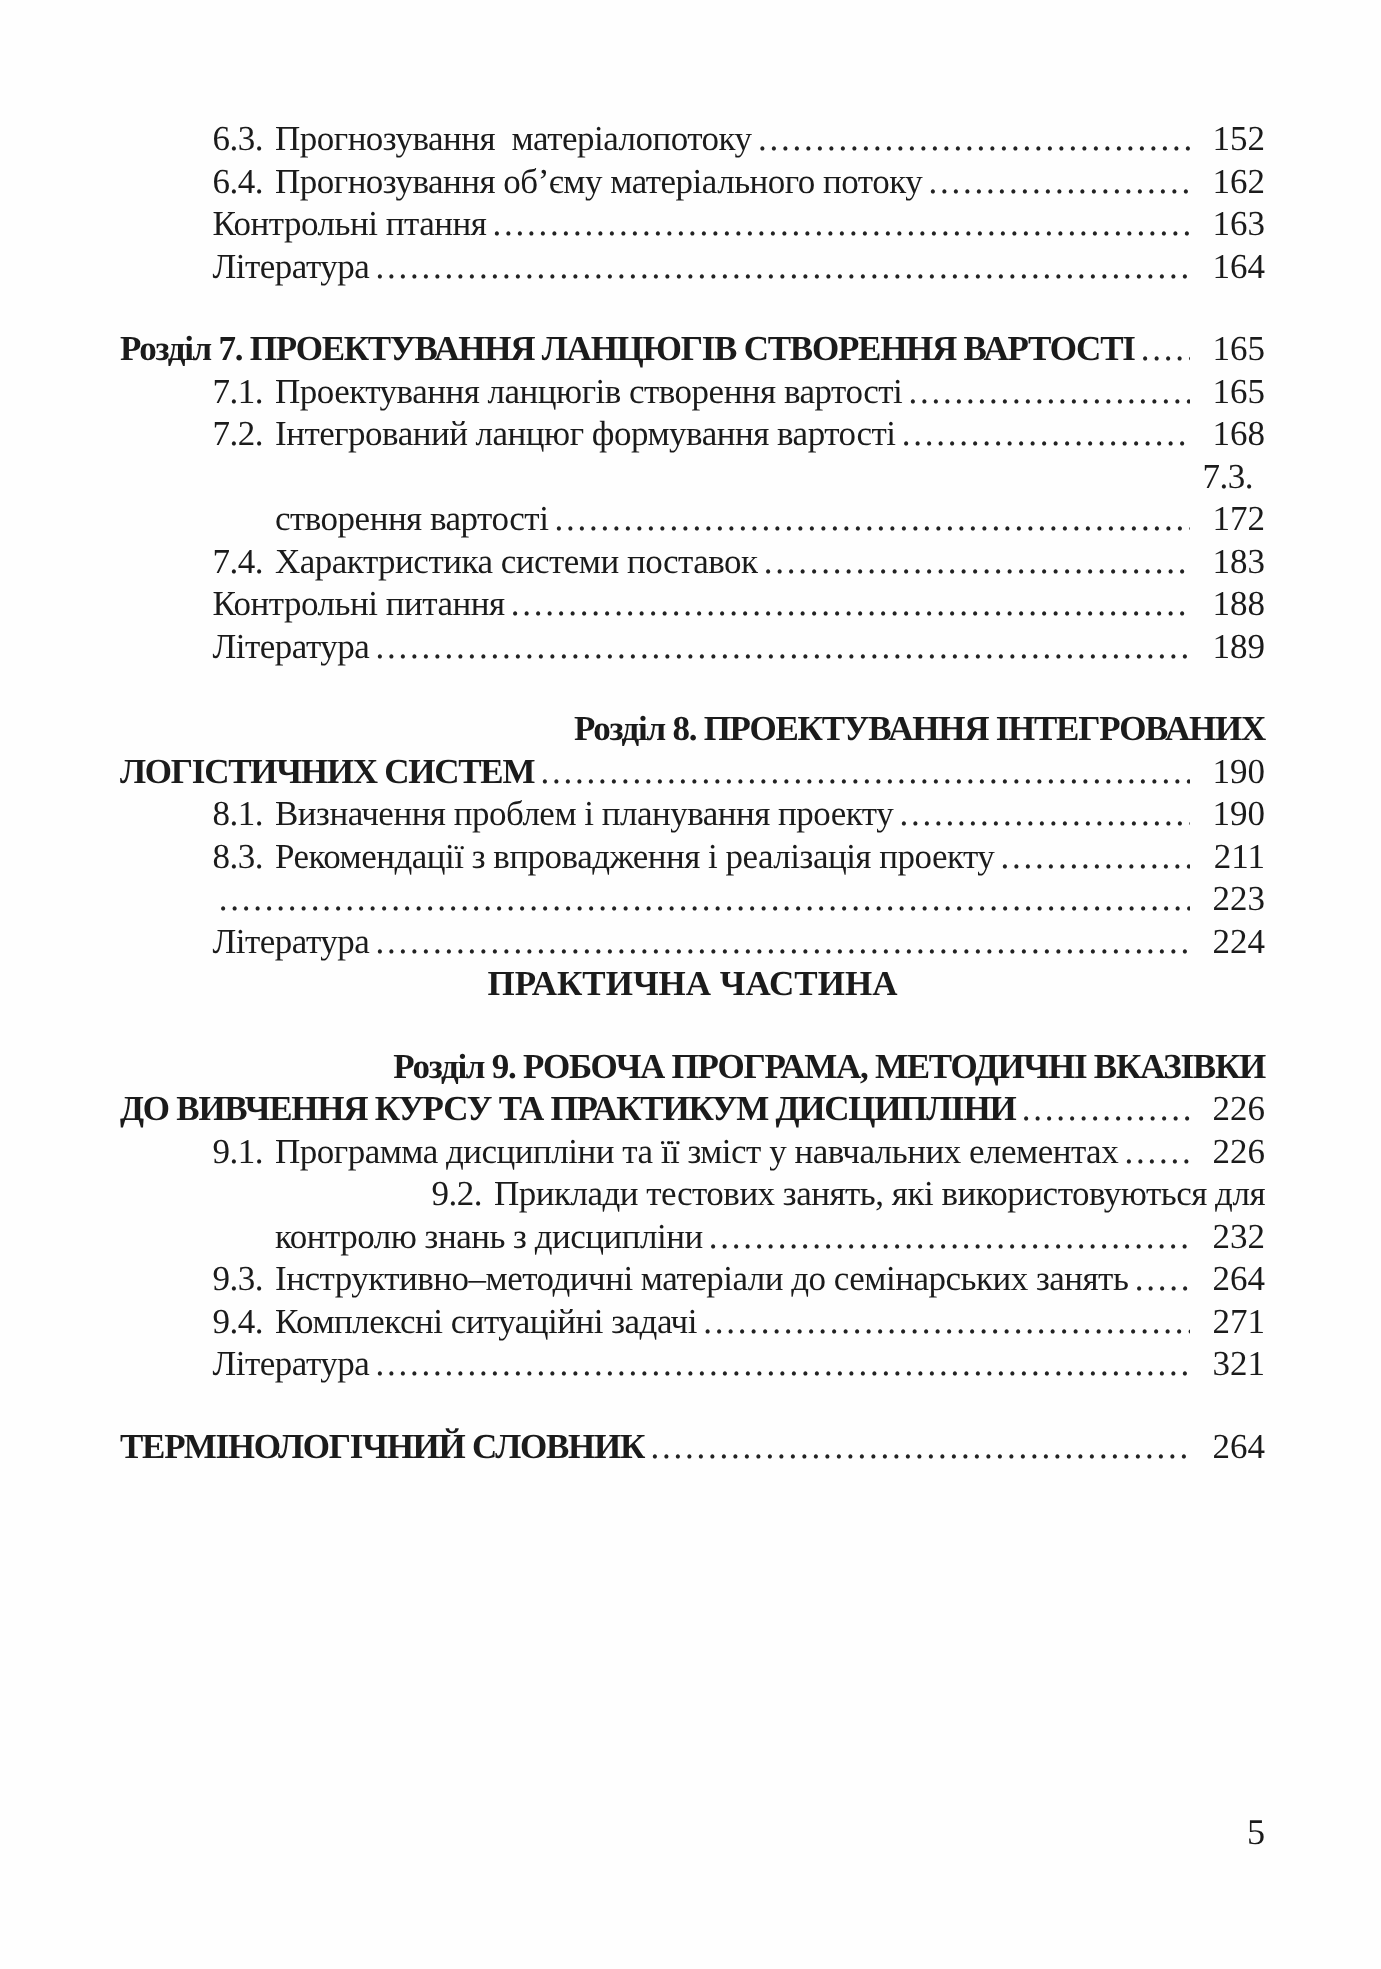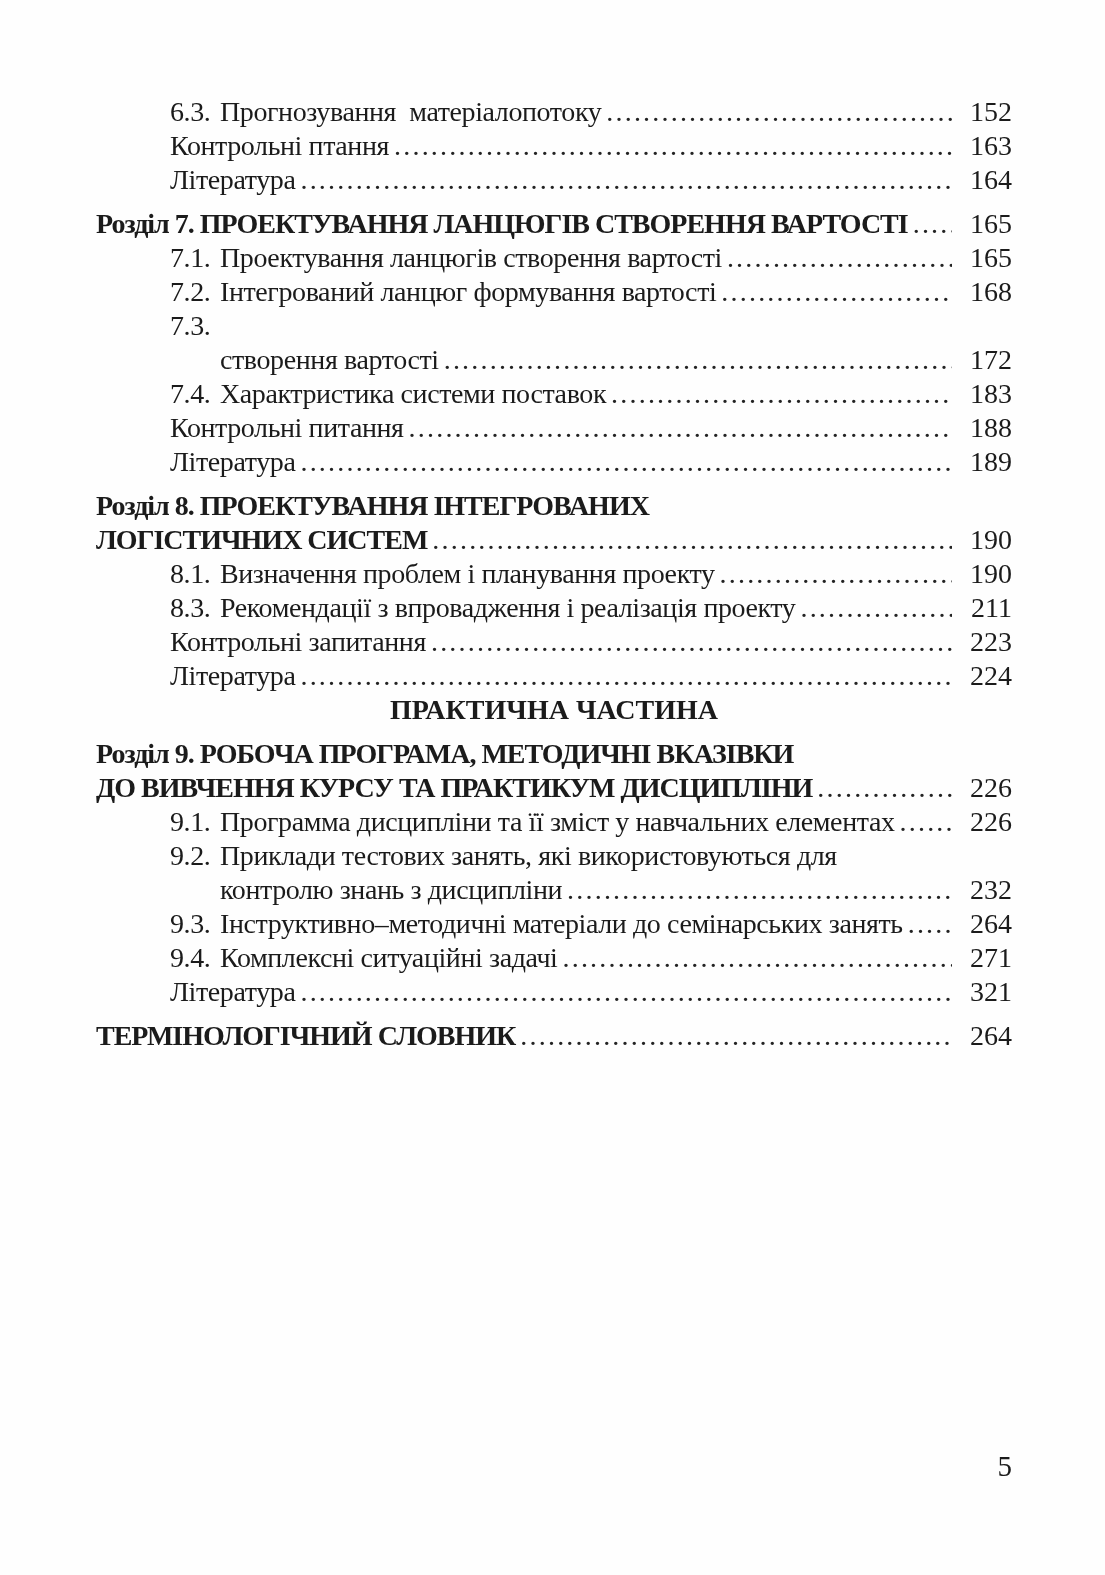--- a/index.html
+++ b/index.html
@@ -15,57 +15,64 @@
     position:absolute;
     left:96px;top:95px;
     width:916px;
   }
   .row{
     display:flex;
     align-items:baseline;
     line-height:34px;
     font-size:28px;
     white-space:nowrap;
+    justify-content:flex-end;
   }
   .row .txt{white-space:pre;flex:0 0 auto;letter-spacing:-0.4px;}
   .row .num{flex:0 0 auto;width:50px;letter-spacing:-0.4px;}
   .row .leader{
     flex:1 1 auto;min-width:0;overflow:hidden;
     margin:0 2px 0 5px;
     color:#222;
   }
   .row .leader::after{
     content:"...................................................................................................................................";
     letter-spacing:2.2px;
   }
   .row .pg{flex:0 0 auto;width:54px;text-align:right;margin-left:4px;}
   .sub{padding-left:74px;}
   .plain{padding-left:74px;}
   .cont{padding-left:124px;}
   .chapter .txt{font-weight:bold;letter-spacing:-1px;}
-  .mt{margin-top:10px;}
+  .mt{margin-top:32px;}
   .center{justify-content:center;}
   .center .txt{font-weight:bold;letter-spacing:0;}
   .folio{
     position:absolute;
     top:1451px;right:93px;
     font-size:29px;line-height:30px;
   }
 </style>
 </head>
 <body>
 
 <div class="page">
   <nav class="toc" id="toc">
       <div class="row sub">
         <span class="num">6.3.</span>
         <span class="txt">Прогнозування  матеріалопотоку</span>
         <span class="leader"></span>
         <span class="pg">152</span>
       </div>
+      <div class="row sub">
+        <span class="num">6.4.</span>
+        <span class="txt">Прогнозування об’єму матеріального потоку</span>
+        <span class="leader"></span>
+        <span class="pg">162</span>
+      </div>
       <div class="row plain">
         <span class="txt">Контрольні птання</span>
         <span class="leader"></span>
         <span class="pg">163</span>
       </div>
       <div class="row plain">
         <span class="txt">Література</span>
         <span class="leader"></span>
         <span class="pg">164</span>
       </div>
@@ -124,21 +131,20 @@
         <span class="leader"></span>
         <span class="pg">190</span>
       </div>
       <div class="row sub">
         <span class="num">8.3.</span>
         <span class="txt">Рекомендації з впровадження і реалізація проекту</span>
         <span class="leader"></span>
         <span class="pg">211</span>
       </div>
       <div class="row plain">
-        <span class="txt">Контрольні запитання</span>
         <span class="leader"></span>
         <span class="pg">223</span>
       </div>
       <div class="row plain">
         <span class="txt">Література</span>
         <span class="leader"></span>
         <span class="pg">224</span>
       </div>
       <div class="row center chapter">
         <span class="txt">ПРАКТИЧНА ЧАСТИНА</span>

